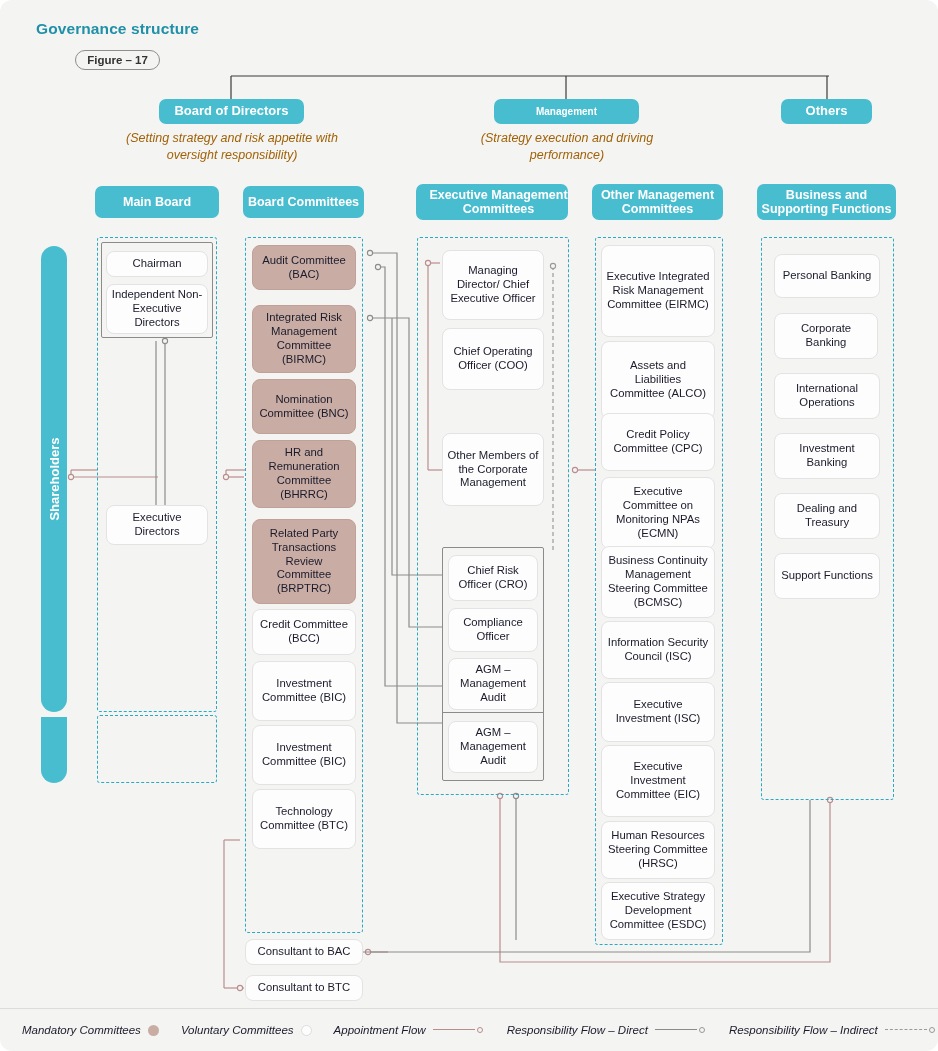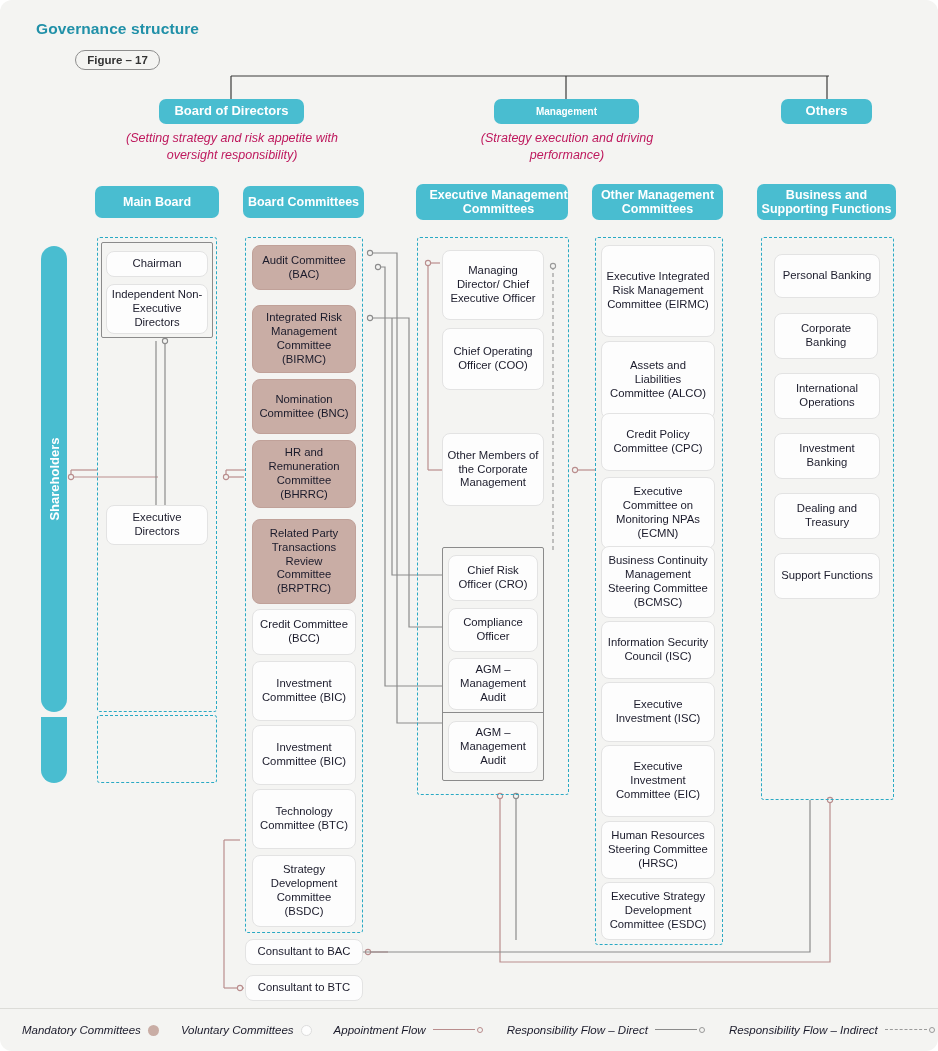--- a/index.html
+++ b/index.html
@@ -44,21 +44,21 @@
   #pill-mgmt { left: 494px; top: 99px; width: 145px; height: 25px; font-size: 10px;}
   #pill-others { left: 781px; top: 99px; width: 91px; height: 25px; font-size: 13px;}
   #pill-mainboard { left: 95px; top: 186px; width: 124px; height: 32px; font-size: 12.5px;}
   #pill-boardcom  { left: 243px; top: 186px; width: 121px; height: 32px; font-size: 12.5px;}
   #pill-execcom   { left: 416px; top: 184px; width: 152px; height: 36px; font-size: 12.5px; padding-left: 13px;}
   #pill-othercom  { left: 592px; top: 184px; width: 131px; height: 36px; font-size: 12.5px;}
   #pill-bizfn     { left: 757px; top: 184px; width: 139px; height: 36px; font-size: 12.5px;}
 
   .caption {
     position: absolute; font-style: italic; font-size: 12.5px;
-    color: #be185d; text-align: center; line-height: 1.35;
+    color: #a16207; text-align: center; line-height: 1.35;
   }
   #cap-bod   { left: 117px; top: 130px; width: 230px; }
   #cap-mgmt  { left: 456px; top: 130px; width: 222px; }
   #cap-others{ left: 748px; top: 130px; width: 158px; }
 
   
   #shareholders {
     position: absolute; left: 41px; top: 246px; width: 26px; height: 466px;
     background: #49bdd0; border-radius: 13px;
   }
@@ -253,21 +253,20 @@
 
   <div class="node mand" style="left:252px;top:245px;width:104px;height:45px">Audit Committee (BAC)</div>
   <div class="node mand" style="left:252px;top:305px;width:104px;height:68px">Integrated Risk Management Committee (BIRMC)</div>
   <div class="node mand" style="left:252px;top:379px;width:104px;height:55px">Nomination Committee (BNC)</div>
   <div class="node mand" style="left:252px;top:440px;width:104px;height:68px">HR and Remuneration Committee (BHRRC)</div>
   <div class="node mand" style="left:252px;top:519px;width:104px;height:85px">Related Party Transactions Review Committee (BRPTRC)</div>
   <div class="node white" style="left:252px;top:609px;width:104px;height:46px">Credit Committee (BCC)</div>
   <div class="node white" style="left:252px;top:661px;width:104px;height:60px">Investment Committee (BIC)</div>
   <div class="node white" style="left:252px;top:725px;width:104px;height:60px">Investment Committee (BIC)</div>
   <div class="node white" style="left:252px;top:789px;width:104px;height:60px">Technology Committee (BTC)</div>
-  <div class="node white" style="left:252px;top:855px;width:104px;height:72px">Strategy Development Committee (BSDC)</div>
   <div class="node white" style="left:245px;top:939px;width:118px;height:26px">Consultant to BAC</div>
   <div class="node white" style="left:245px;top:975px;width:118px;height:26px">Consultant to BTC</div>
 
   <div class="node white" style="left:442px;top:250px;width:102px;height:70px">Managing Director/ Chief Executive Officer</div>
   <div class="node white" style="left:442px;top:328px;width:102px;height:62px">Chief Operating Officer (COO)</div>
   <div class="node white" style="left:448px;top:555px;width:90px;height:46px">Chief Risk Officer (CRO)</div>
   <div class="node white" style="left:442px;top:433px;width:102px;height:73px">Other Members of the Corporate Management</div>
   <div class="node white" style="left:448px;top:608px;width:90px;height:44px">Compliance Officer</div>
   <div class="node white" style="left:448px;top:658px;width:90px;height:52px">AGM – Management Audit</div>
   <div class="node white" style="left:448px;top:721px;width:90px;height:52px">AGM – Management Audit</div>

